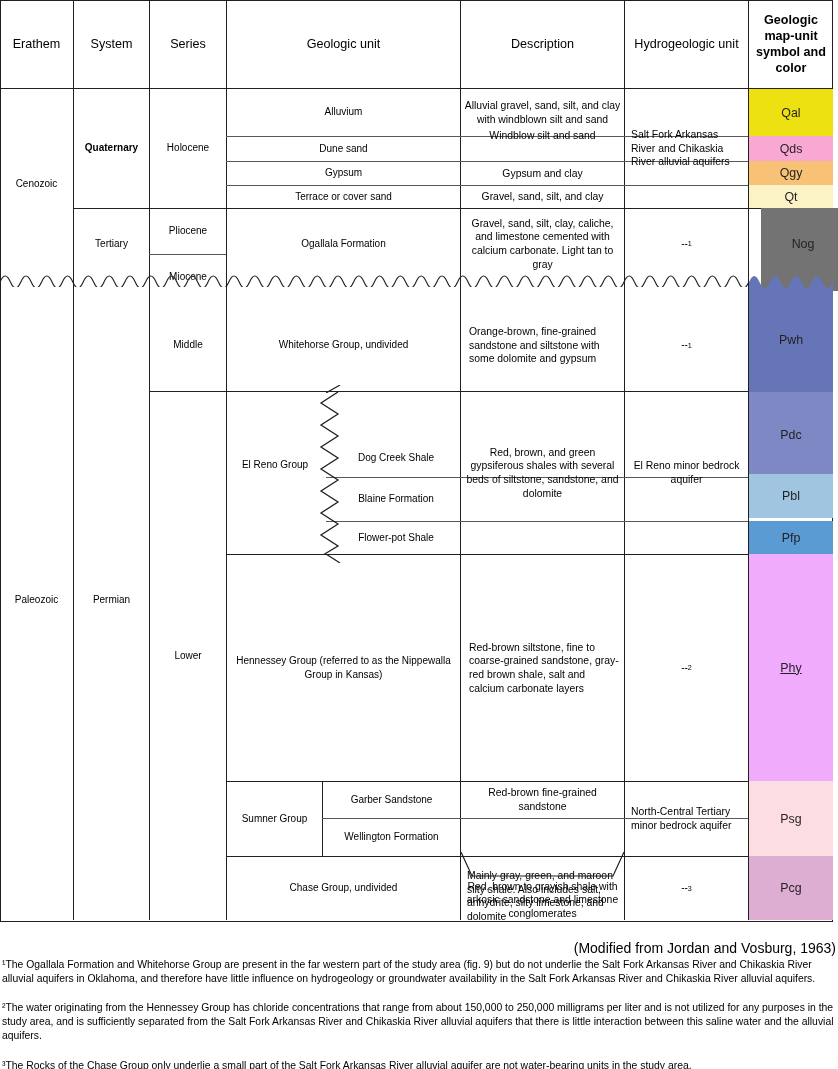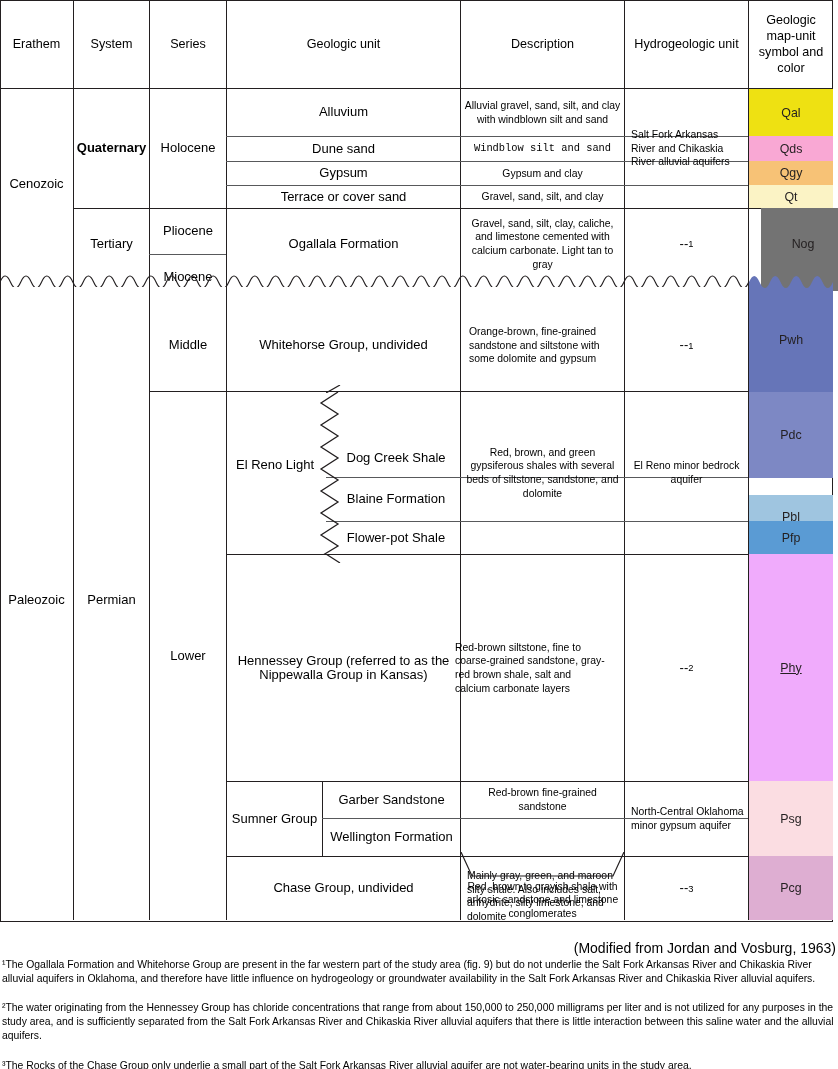--- a/index.html
+++ b/index.html
@@ -35,21 +35,21 @@
   .hline { position: absolute; height: 1px; background: #58595b; }
   .hline.dark { background: #231f20; }
 
   
   .cell {
     position: absolute;
     display: flex;
     align-items: center;
     justify-content: center;
     text-align: center;
-    font-size: 13px;
+    font-size: 10px;
     line-height: 14.5px;
     padding: 1px 3px;
   }
   .cell.small { font-size: 10.4px; line-height: 13.6px; }
   .cell.hdr { font-size: 12.6px; line-height: 16px; }
   .sym {
     position: absolute;
     display: flex; align-items: center; justify-content: center;
     font-size: 12.4px;
     color: #231f20;
@@ -115,21 +115,21 @@
 
     <div class="hline dark" style="left:226px; top:856px; width:398px;"></div>
     <div class="hline dark" style="left:624px; top:856px; width:209px;"></div>
 
     <div class="cell hdr" style="left:0;   top:0; width:73px;  height:88px;">Erathem</div>
     <div class="cell hdr" style="left:74px;  top:0; width:75px;  height:88px;">System</div>
     <div class="cell hdr" style="left:150px; top:0; width:76px;  height:88px;">Series</div>
     <div class="cell hdr" style="left:227px; top:0; width:233px; height:88px;">Geologic unit</div>
     <div class="cell hdr" style="left:461px; top:0; width:163px; height:88px;">Description</div>
     <div class="cell hdr" style="left:625px; top:0; width:123px; height:88px;">Hydrogeologic unit</div>
-    <div class="cell hdr" style="left:749px; top:0; width:84px; height:88px;">Geologic map-unit symbol and color</div>
+    <div class="cell hdr" style="left:749px; top:0; width:84px; height:88px;font-weight:bold;">Geologic map-unit symbol and color</div>
 
     <div class="cell" style="left:0; top:89px;  width:73px; height:190px;">Cenozoic</div>
     <div class="cell" style="left:0; top:281px; width:73px; height:639px;">Paleozoic</div>
 
     <div class="cell" style="left:74px; top:89px;  width:75px; height:119px;font-weight:bold;">Quaternary</div>
     <div class="cell" style="left:74px; top:209px; width:75px; height:70px;">Tertiary</div>
     <div class="cell" style="left:74px; top:281px; width:75px; height:639px;">Permian</div>
 
     <div class="cell" style="left:150px; top:89px;  width:76px; height:119px;">Holocene</div>
     <div class="cell" style="left:150px; top:209px; width:76px; height:45px;">Pliocene</div>
@@ -137,40 +137,40 @@
     <div class="cell" style="left:150px; top:300px; width:76px; height:91px;">Middle</div>
     <div class="cell" style="left:150px; top:392px; width:76px; height:528px;">Lower</div>
 
     <div class="cell" style="left:227px; top:89px;  width:233px; height:47px;">Alluvium</div>
     <div class="cell" style="left:227px; top:137px; width:233px; height:24px;">Dune sand</div>
     <div class="cell" style="left:227px; top:162px; width:233px; height:23px;">Gypsum</div>
     <div class="cell" style="left:227px; top:186px; width:233px; height:22px;">Terrace or cover sand</div>
     <div class="cell" style="left:227px; top:209px; width:233px; height:70px;">Ogallala Formation</div>
     <div class="cell" style="left:227px; top:300px; width:233px; height:91px;">Whitehorse Group, undivided</div>
 
-    <div class="cell" style="left:227px; top:452px; width:96px; height:26px;">El Reno Light</div>
+    <div class="cell" style="left:227px; top:452px; width:96px; height:26px;">El Reno Group</div>
     <div class="cell" style="left:332px; top:416px; width:128px; height:85px;">Dog Creek Shale</div>
     <div class="cell" style="left:332px; top:478px; width:128px; height:43px;">Blaine Formation</div>
     <div class="cell" style="left:332px; top:522px; width:128px; height:32px;">Flower-pot Shale</div>
 
     <div class="cell" style="left:227px; top:555px; width:233px; height:226px;">Hennessey Group (referred to as the Nippewalla Group in Kansas)</div>
 
     <div class="cell" style="left:227px; top:782px; width:95px; height:74px;">Sumner Group</div>
     <div class="cell" style="left:323px; top:782px; width:137px; height:36px;">Garber Sandstone</div>
     <div class="cell" style="left:323px; top:819px; width:137px; height:37px;">Wellington Formation</div>
     <div class="cell" style="left:227px; top:857px; width:233px; height:63px;">Chase Group, undivided</div>
 
     <div class="cell small" style="left:461px; top:89px;  width:163px; height:47px;">Alluvial gravel, sand, silt, and clay with windblown silt and sand</div>
-    <div class="cell small" style="left:461px; top:137px; width:163px; height:24px;font-family:Liberation Mono, monospace;">Windblow silt and sand</div>
+    <div class="cell small" style="left:461px; top:124px; width:163px; height:24px;">Windblow silt and sand</div>
     <div class="cell small" style="left:461px; top:162px; width:163px; height:23px;">Gypsum and clay</div>
     <div class="cell small" style="left:461px; top:186px; width:163px; height:22px;">Gravel, sand, silt, and clay</div>
     <div class="cell small" style="left:461px; top:209px; width:163px; height:70px;">Gravel, sand, silt, clay, caliche, and limestone cemented with calcium carbonate. Light tan to gray</div>
     <div class="cell small" style="left:461px; top:300px; width:163px; height:91px;justify-content:flex-start;text-align:left;padding-left:8px;">Orange-brown, fine-grained sandstone and siltstone with some dolomite and gypsum</div>
     <div class="cell small" style="left:461px; top:392px; width:163px; height:162px;">Red, brown, and green gypsiferous shales with several beds of siltstone, sandstone, and dolomite</div>
-    <div class="cell small" style="left:447px; top:555px; width:163px; height:226px;justify-content:flex-start;text-align:left;padding-left:8px;">Red-brown siltstone, fine to coarse-grained sandstone, gray-red brown shale, salt and calcium carbonate layers</div>
+    <div class="cell small" style="left:461px; top:555px; width:163px; height:226px;justify-content:flex-start;text-align:left;padding-left:8px;">Red-brown siltstone, fine to coarse-grained sandstone, gray-red brown shale, salt and calcium carbonate layers</div>
     <div class="cell small" style="left:461px; top:782px; width:163px; height:36px;">Red-brown fine-grained sandstone</div>
 
     <div class="cell small" style="left:461px; top:819px; width:163px; height:60px;justify-content:flex-start;text-align:left;padding-left:6px;align-items:flex-start;padding-top:2px;margin-top:48px;">Mainly gray, green, and maroon silty shale. Also includes salt, anhydrite, silty limestone, and dolomite</div>
     <div class="cell small" style="left:461px; top:880px; width:163px; height:40px;">Red, brown to grayish shale with arkosic sandstone and limestone conglomerates</div>
 
     <svg class="ovl" style="left:461px; top:852px; width:164px; height:30px;">
       <polyline points="0,0 11,24 152,24 163,0" fill="none" stroke="#231f20" stroke-width="1.2"></polyline>
     </svg>
 
     <div class="cell small" style="left:625px; top:89px; width:123px; height:119px;justify-content:flex-start;text-align:left;padding-left:6px;">Salt Fork Arkansas River and Chikaskia River alluvial aquifers</div>
@@ -180,21 +180,21 @@
     </div>
     <div class="cell" style="left:625px; top:300px; width:123px; height:91px;">
       <span>--</span>
         <sup>1</sup>
     </div>
     <div class="cell small" style="left:625px; top:392px; width:123px; height:162px;">El Reno minor bedrock aquifer</div>
     <div class="cell" style="left:625px; top:555px; width:123px; height:226px;">
       <span>--</span>
         <sup>2</sup>
     </div>
-    <div class="cell small" style="left:625px; top:782px; width:123px; height:74px;justify-content:flex-start;text-align:left;padding-left:6px;">North-Central Oklahoma minor gypsum aquifer</div>
+    <div class="cell small" style="left:625px; top:782px; width:123px; height:74px;justify-content:flex-start;text-align:left;padding-left:6px;">North-Central Tertiary minor bedrock aquifer</div>
     <div class="cell" style="left:625px; top:857px; width:123px; height:63px;">
       <span>--</span>
         <sup>3</sup>
     </div>
 
     <div class="sym" style="left: 749px; top: 89px; width: 84px; height: 47px; background-color: rgb(238, 225, 18);">
       <span>Qal</span>
       </div>
     <div class="sym" style="left: 749px; top: 136px; width: 84px; height: 25px; background-color: #f9a8d4;">
       <span>Qds</span>
@@ -210,21 +210,21 @@
       <span style="margin-bottom:12px;">Nog</span>
       </div>
 
     <div class="sym" style="left:749px; top:271px; width:84px; height:120px;z-index:2;background:none !important;">
       <span style="position:relative;z-index:3;margin-top:18px;">Pwh</span>
       </div>
 
     <div class="sym" style="left: 749px; top: 392px; width: 84px; height: 86px; background-color: rgb(125, 136, 196);">
       <span>Pdc</span>
       </div>
-    <div class="sym" style="left: 749px; top: 495px; width: 84px; height: 44px; background-color: rgb(159, 197, 224);">
+    <div class="sym" style="left: 749px; top: 474px; width: 84px; height: 44px; background-color: rgb(159, 197, 224);">
       <span>Pbl</span>
       </div>
     <div class="sym" style="left: 749px; top: 521px; width: 84px; height: 33px; background-color: rgb(90, 155, 212);">
       <span>Pfp</span>
       </div>
     <div class="sym" style="left: 749px; top: 554px; width: 84px; height: 227px; background-color: #f0abfc; text-decoration: underline;">
       <span>Phy</span>
       </div>
     <div class="sym" style="left: 749px; top: 781px; width: 84px; height: 75px; background-color: rgb(251, 221, 226);">
       <span>Psg</span>

